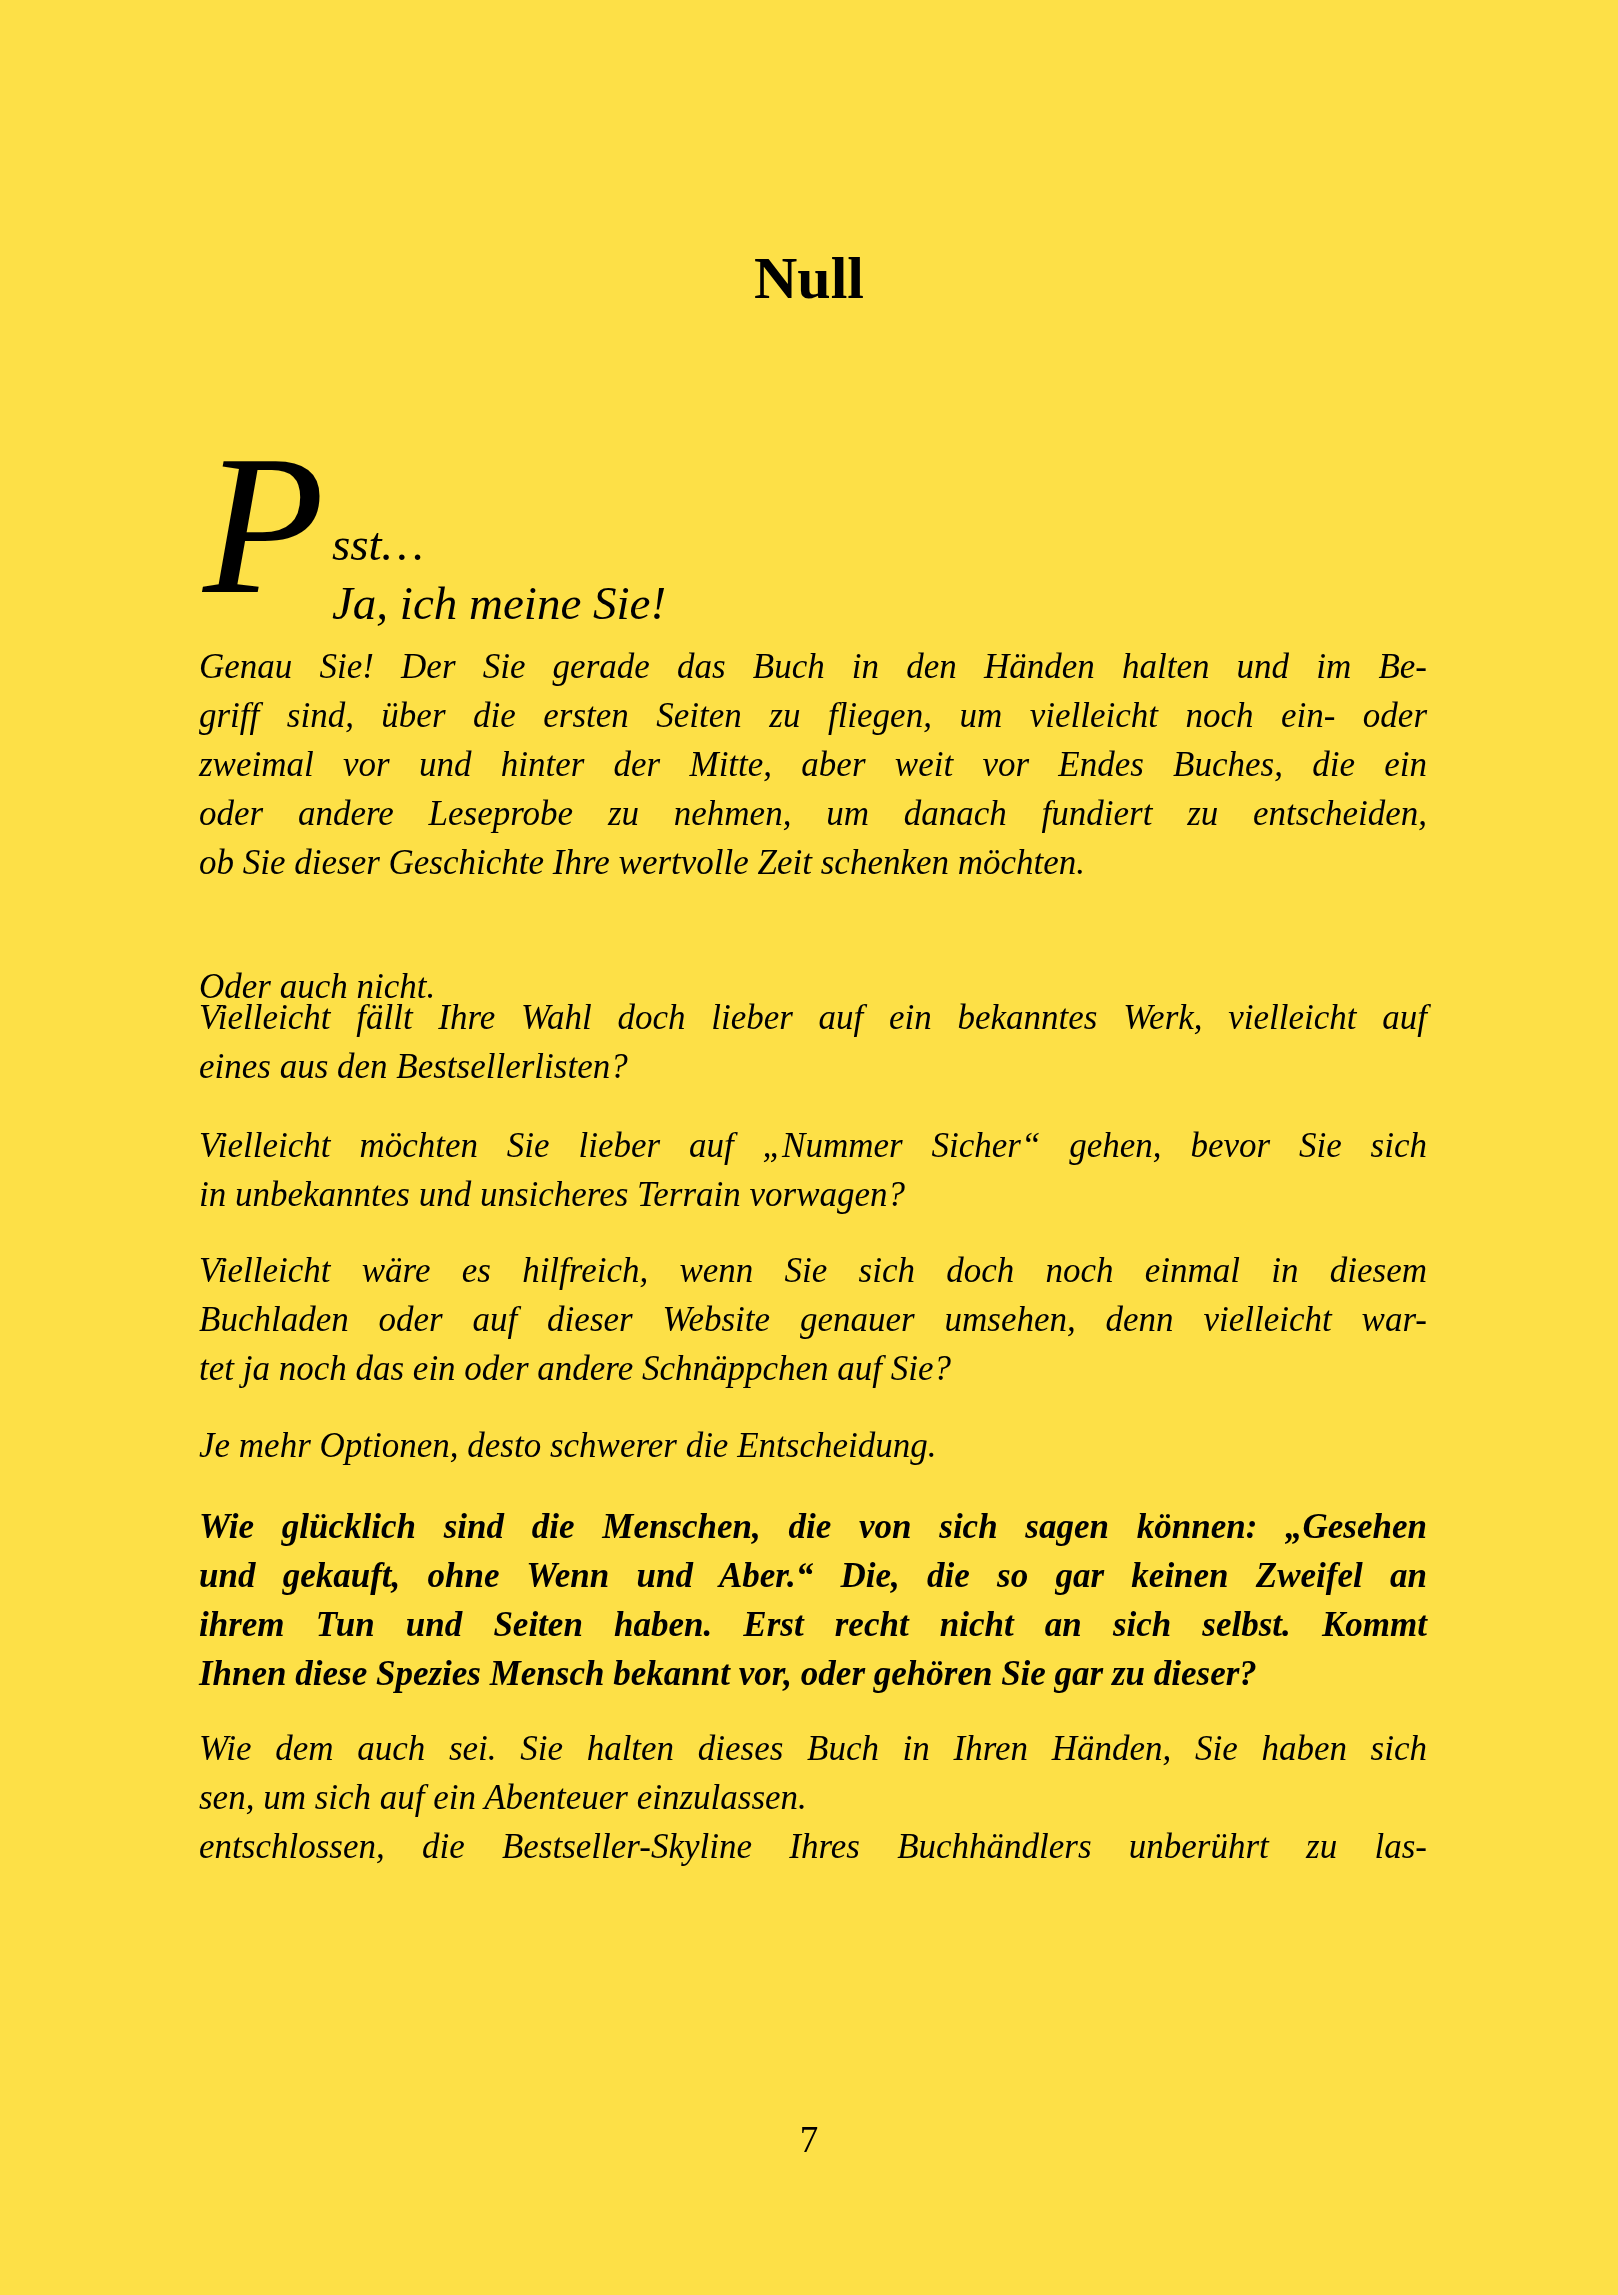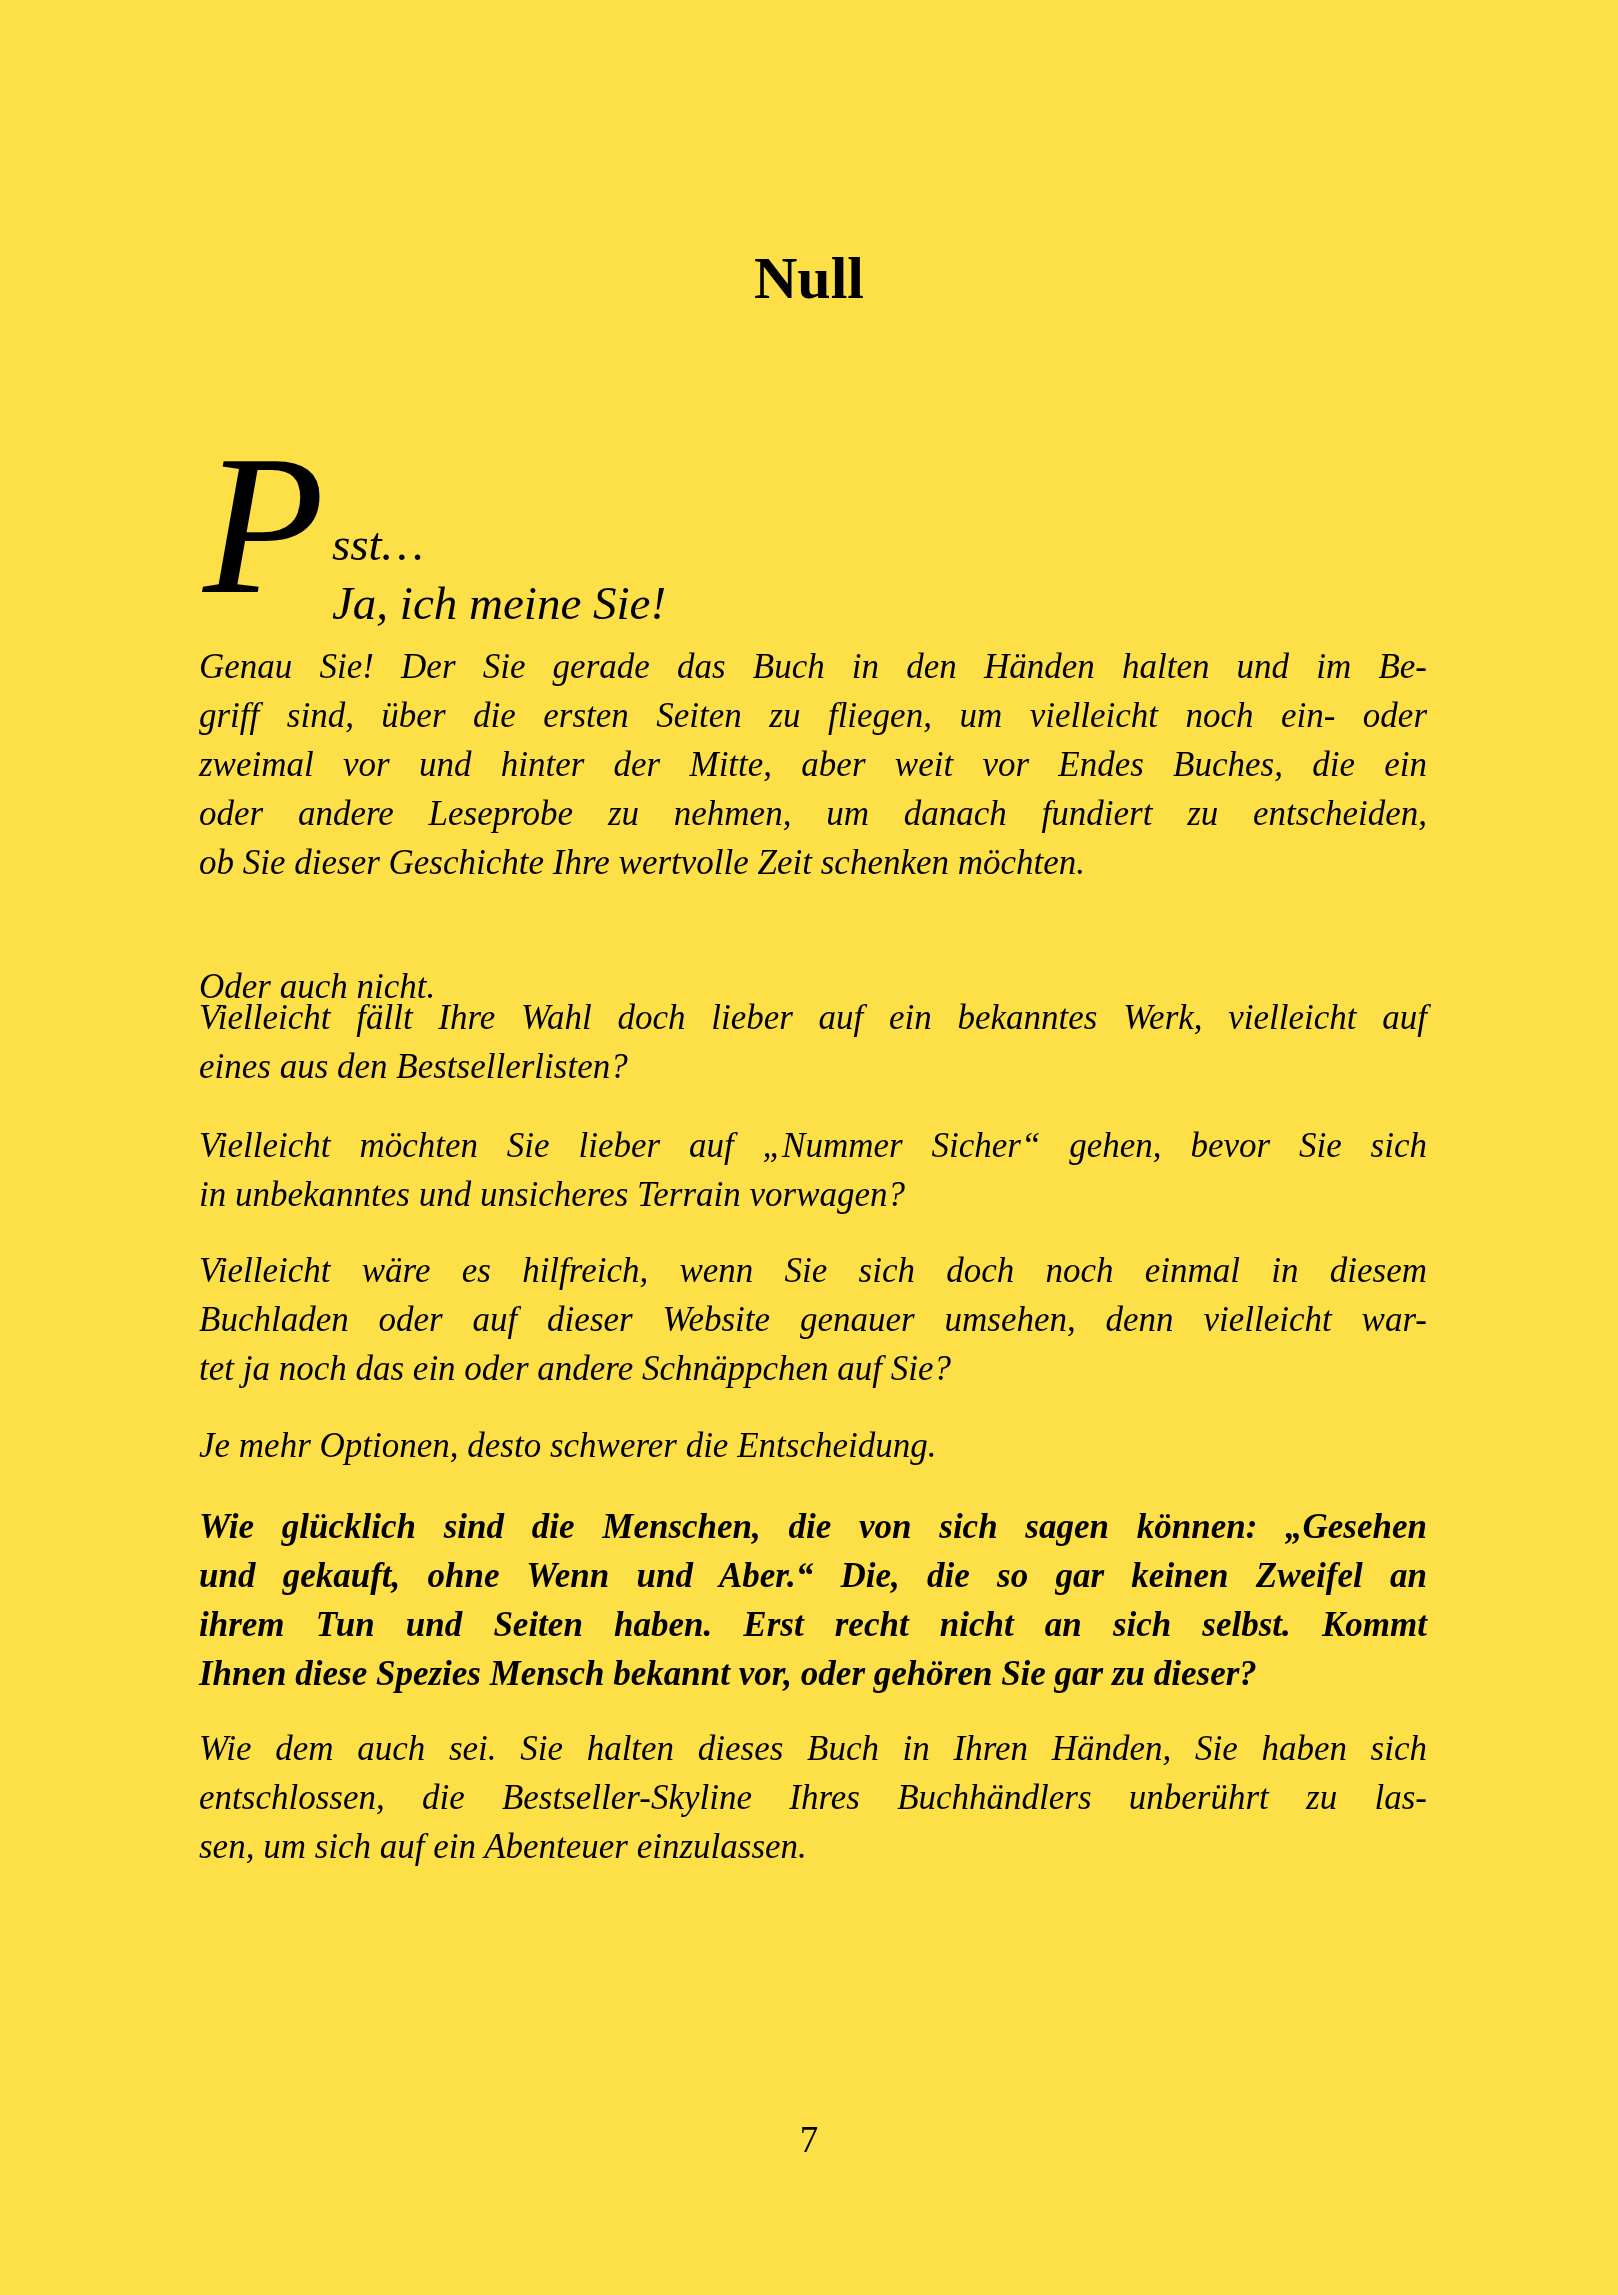--- a/index.html
+++ b/index.html
@@ -114,20 +114,20 @@
       <div class="line last">Je mehr Optionen, desto schwerer die Entscheidung.</div>
     </div>
   <div class="para p7">
       <div class="line j">Wie glücklich sind die Menschen, die von sich sagen können: „Gesehen</div>
       <div class="line j">und gekauft, ohne Wenn und Aber.“ Die, die so gar keinen Zweifel an</div>
       <div class="line j">ihrem Tun und Seiten haben. Erst recht nicht an sich selbst. Kommt</div>
       <div class="line last">Ihnen diese Spezies Mensch bekannt vor, oder gehören Sie gar zu dieser?</div>
     </div>
   <div class="para p8">
       <div class="line j">Wie dem auch sei. Sie halten dieses Buch in Ihren Händen, Sie haben sich</div>
+      <div class="line last">sen, um sich auf ein Abenteuer einzulassen.</div>
       <div class="line j">entschlossen, die Bestseller-Skyline Ihres Buchhändlers unberührt zu las-</div>
-      <div class="line last">sen, um sich auf ein Abenteuer einzulassen.</div>
     </div>
 
   <div class="page-number">7</div>
 
 </div>
 
 
 </body></html>

